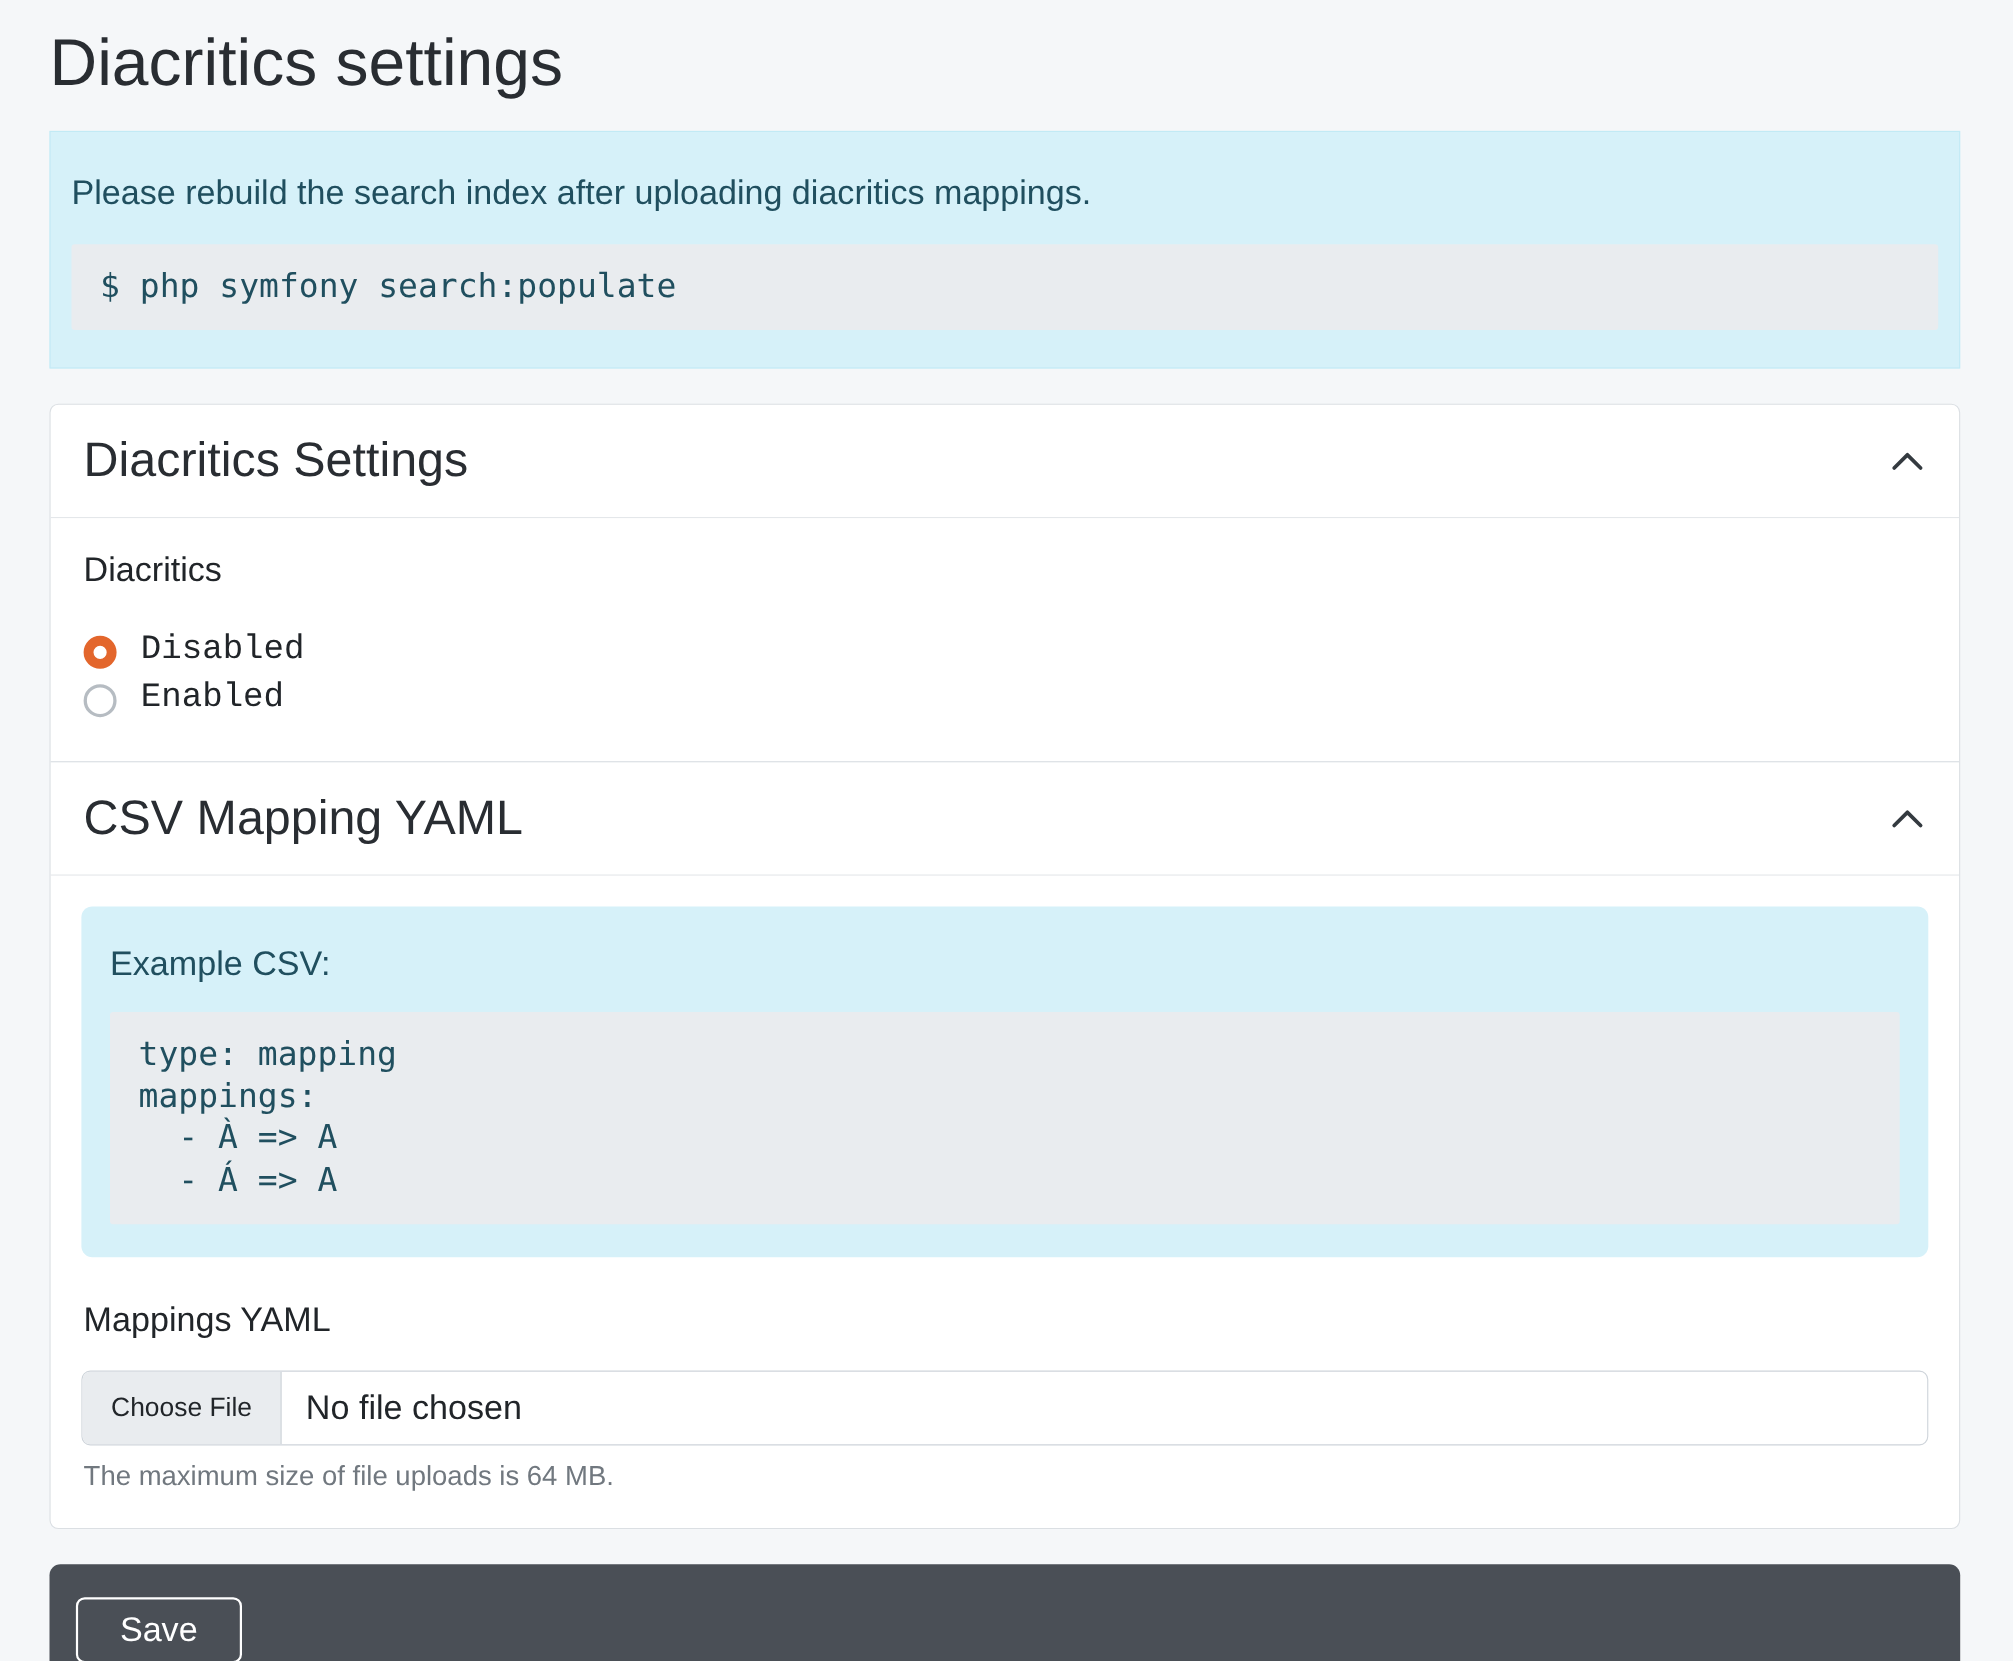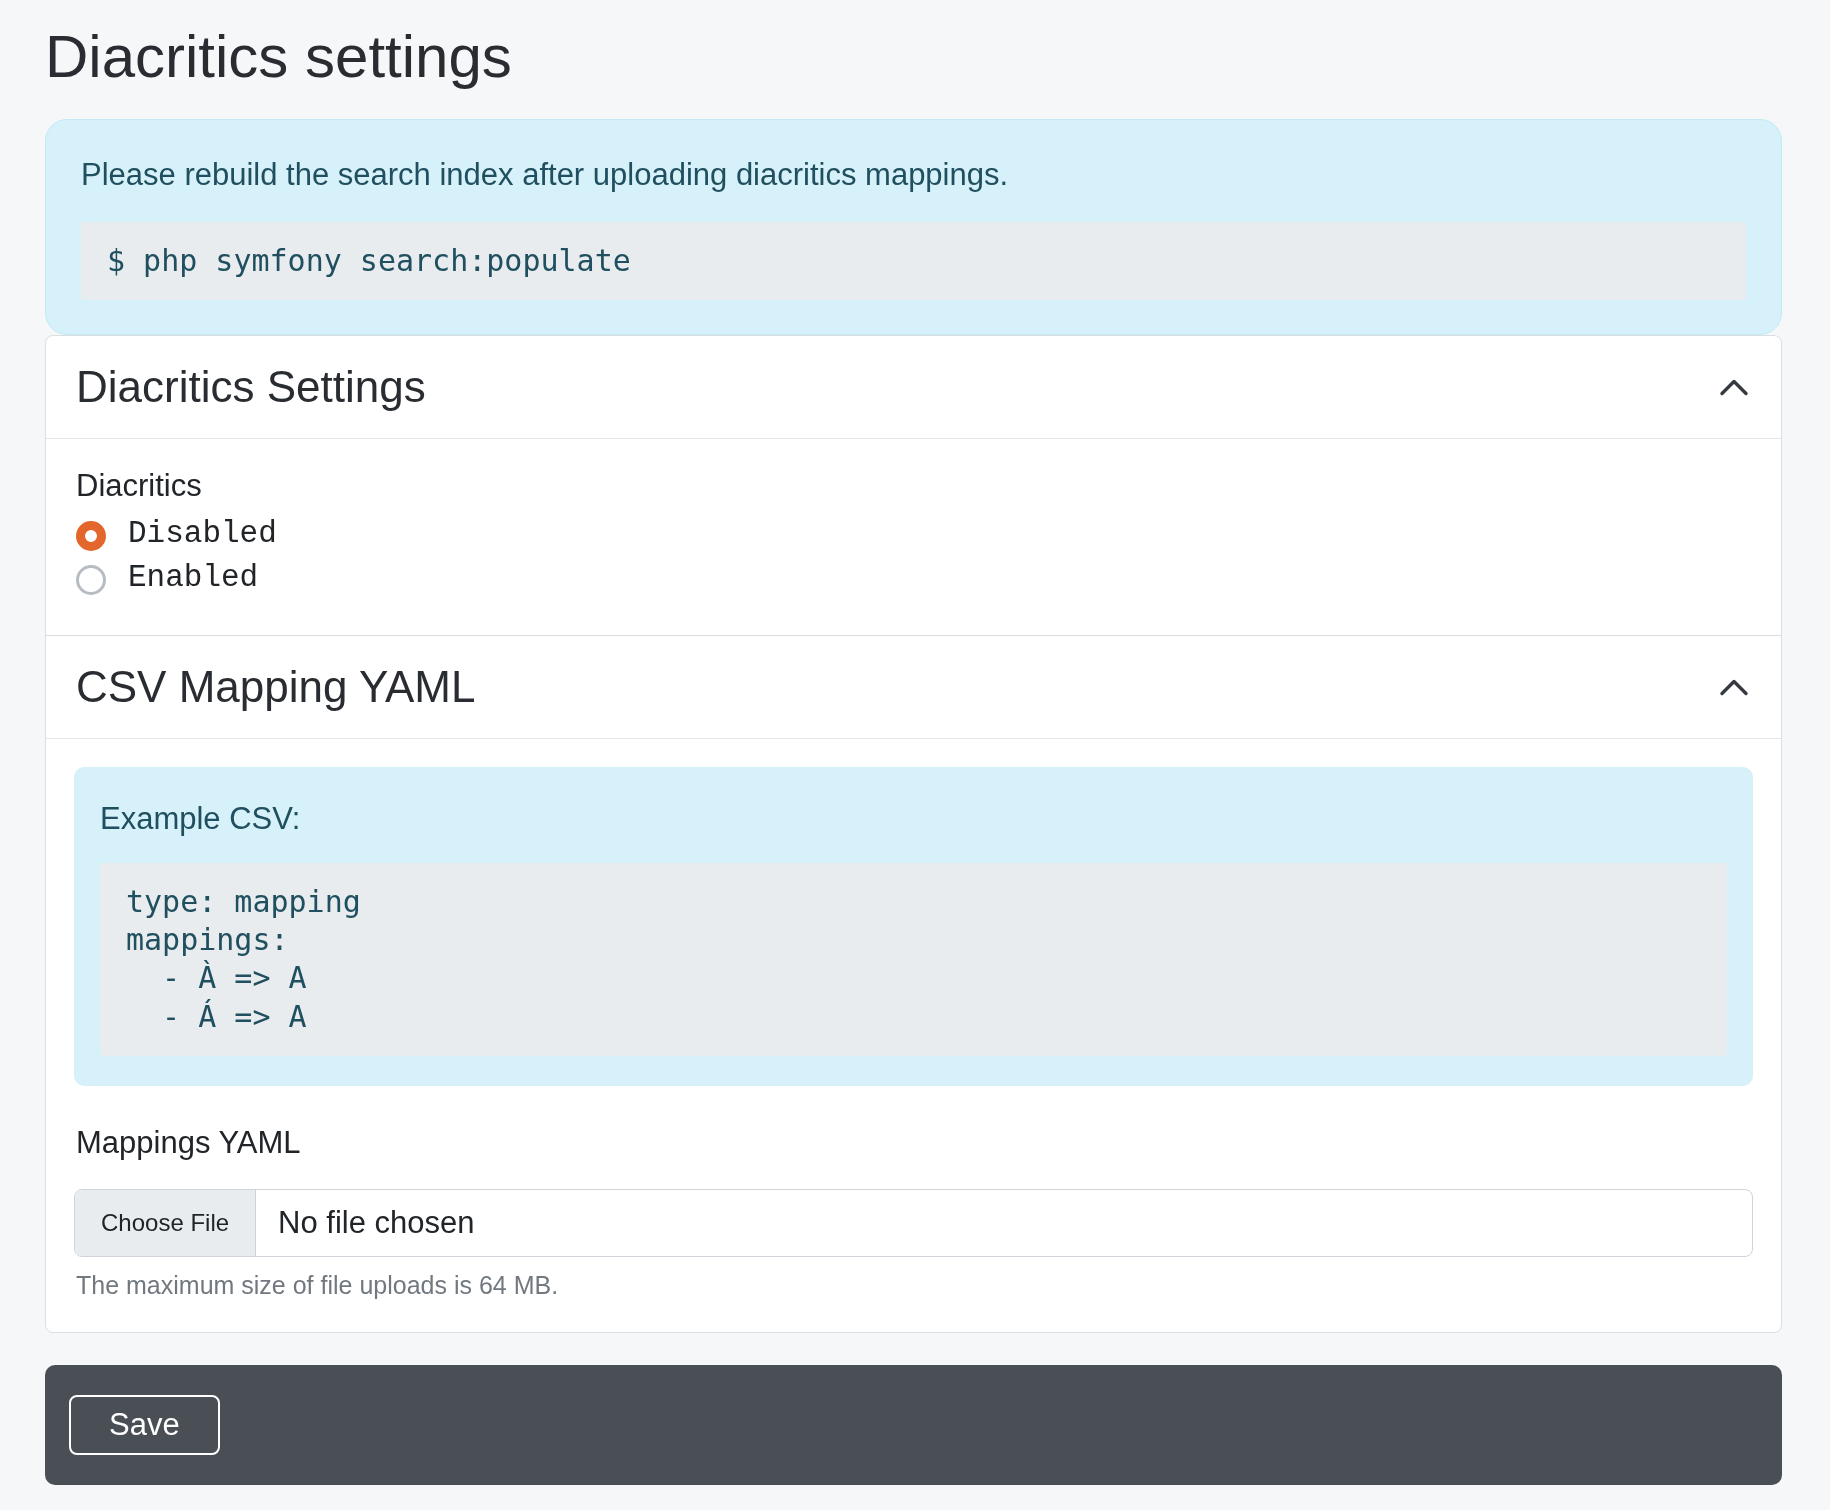--- a/index.html
+++ b/index.html
@@ -14,23 +14,24 @@
     font-size: 60px;
     font-weight: 400;
     color: #292d32;
     line-height: 1.15;
     margin: 0 0 28px 0;
   }
   
   .alert-info {
     background: #d6f1f9;
     border: 1px solid #c2eaf5;
-    border-radius: 22px;
-    padding: 34px 35px;
+    border-radius: 0;
+    padding: 34px 19px;
     color: #204f5f;
+    margin-bottom: 32px;
   }
   .alert-info p {
     font-size: 31px;
     line-height: 1.35;
     margin: 0 0 26px 0;
   }
   .code-block {
     background: #e9ecef;
     color: #204f5f;
     font-family: "DejaVu Sans Mono", monospace;
@@ -63,21 +64,21 @@
     color: #292d32;
     line-height: 1.15;
   }
   .chevron { flex: 0 0 auto; margin-right: 2px; }
   
   .card-body.diacritics-body { padding: 28px 30px 40px; }
   .field-label {
     font-size: 31px;
     color: #212529;
     line-height: 1.2;
-    margin-bottom: 2px;
+    margin-bottom: 27px;
   }
   .radio-row {
     display: flex;
     align-items: flex-end;
     height: 44px;
     font-family: Liberation Mono, monospace;
   }
   .radio {
     display: inline-block;
     width: 30px; height: 30px;

